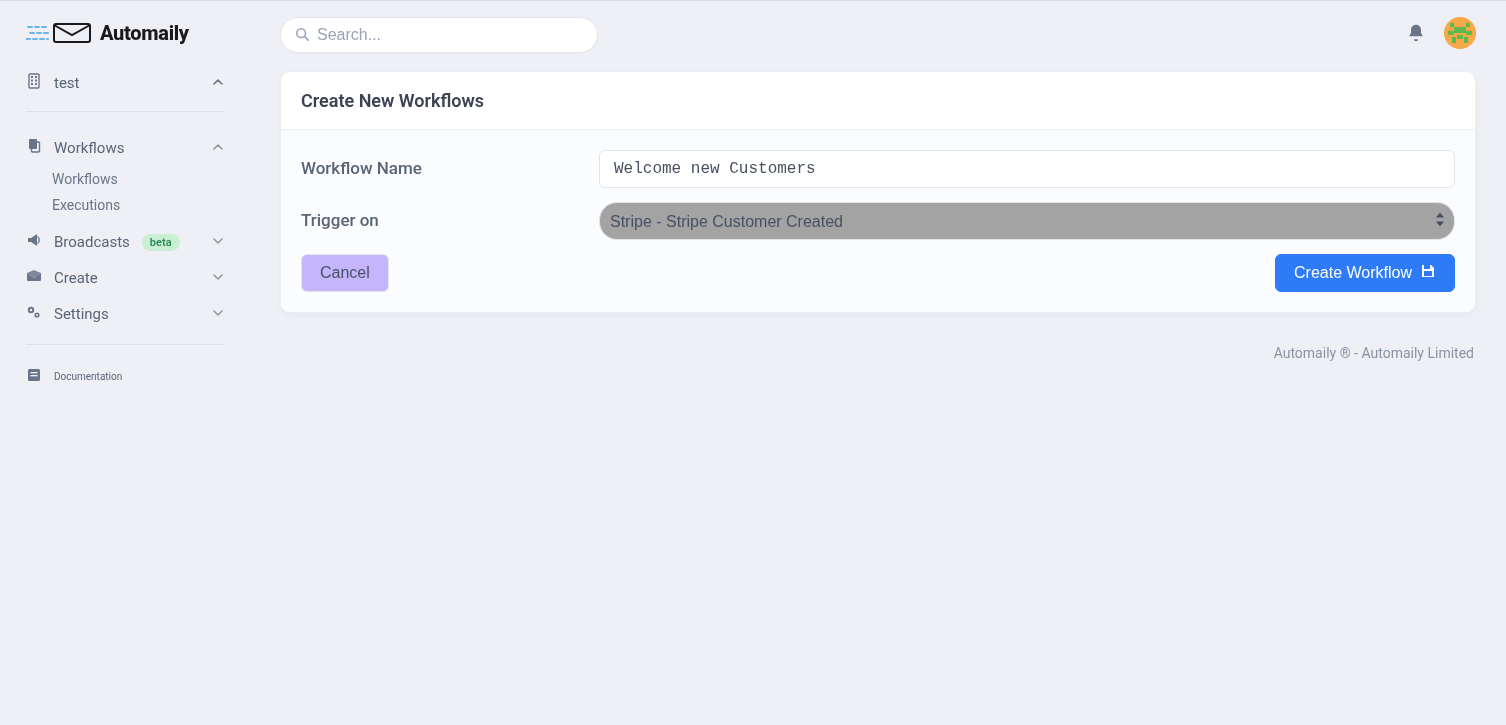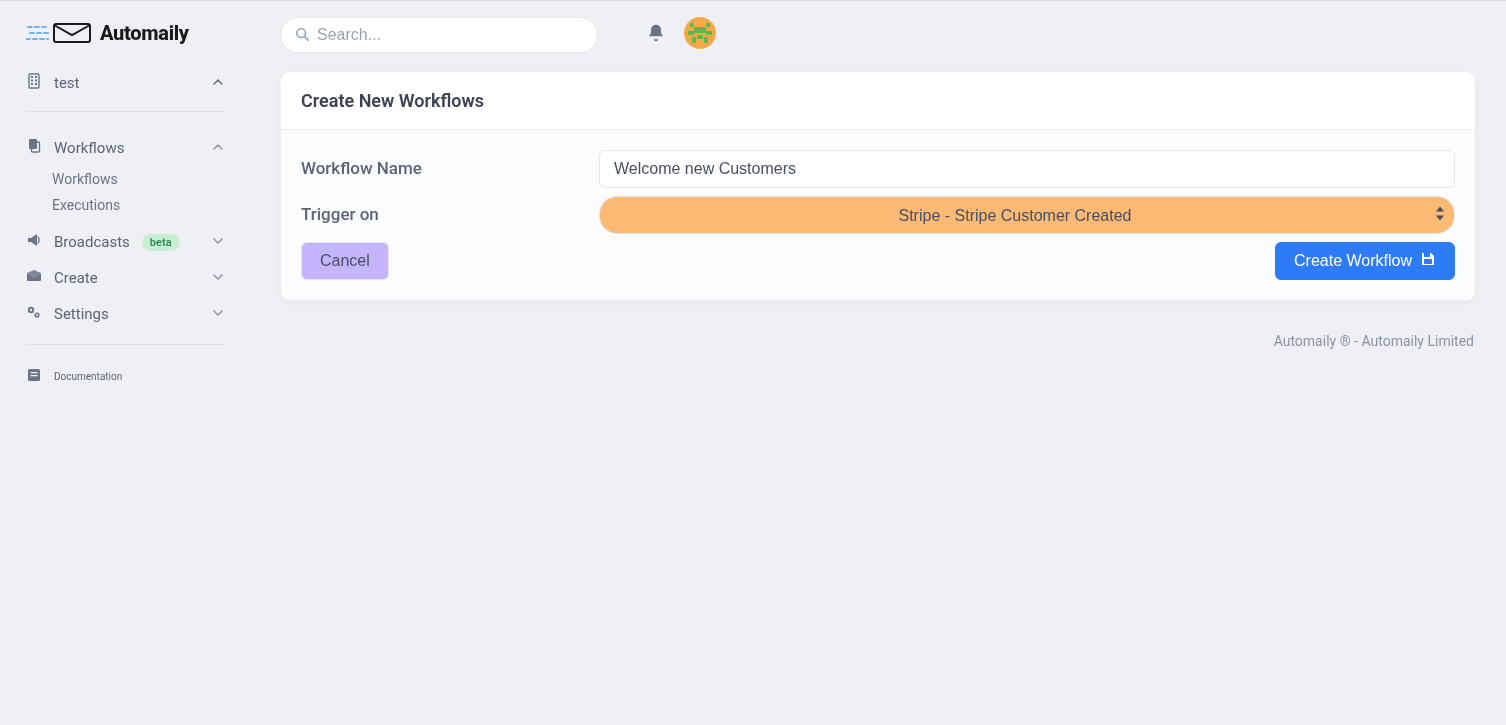--- a/index.html
+++ b/index.html
@@ -25,37 +25,37 @@
     .nav-item.sub { padding-top: 5px; padding-bottom: 5px; }
     .badge-beta { background: #c8efd4; color: #2e8b57; font-size: 11px; padding: 2px 8px; border-radius: 10px; font-weight: 600; }
 
     .spacer-small { height: 6px; }
 
     .doc-divider { height: 1px; background: #dcdfe6; margin: 12px 26px 14px 26px; }
     .doc-link { display: flex; align-items: center; gap: 12px; padding: 8px 26px; font-size: 10px; color: #5a6478; cursor: pointer; }
 
     
     .main { flex: 1; display: flex; flex-direction: column; padding: 16px 30px 0 30px; }
-    .topbar { display: flex; align-items: center; justify-content: flex-start; margin-bottom: 18px; gap: 48px; }
+    .topbar { display: flex; align-items: center; justify-content: space-between; margin-bottom: 18px; gap: 48px; }
     .search-wrap { position: relative; width: 318px; height: 36px; background: #fff; border: 1px solid #e3e6ed; border-radius: 20px; display: flex; align-items: center; padding: 0 14px; box-shadow: 0 1px 2px rgba(0,0,0,0.02); }
     .search-wrap svg { margin-right: 8px; }
     .search-wrap input { border: none; outline: none; flex: 1; font-size: 16px; color: #6b7489; background: transparent; }
     .search-wrap input::placeholder { color: #9aa3b5; }
     .topbar-right { display: flex; align-items: center; gap: 18px; }
 
     
     .card { background: #fff; border-radius: 10px; border: 1px solid #eceef3; box-shadow: 0 2px 6px rgba(20,30,60,0.04); overflow: hidden; }
     .card-header { padding: 18px 20px; font-size: 18px; font-weight: 600; color: #3b4252; border-bottom: 1px solid #eceef3; }
     .card-body { padding: 20px; background: #fbfcfe; }
-    .form-row { display: flex; align-items: flex-start; margin-bottom: 8px; }
+    .form-row { display: flex; align-items: flex-start; margin-bottom: 14px; }
     .form-label { width: 298px; color: #5a6478; font-size: 17px; padding-top: 8px; font-weight: 500; }
     .form-control-wrap { flex: 1; }
-    .text-input { width: 100%; height: 38px; border: 1px solid #e2e5ec; border-radius: 6px; padding: 0 14px; font-size: 16px; color: #475063; background:#fff; }
+    .text-input { width: 100%; height: 38px; border: 1px solid #e2e5ec; border-radius: 6px; padding: 0 14px; font-size: 16px; color: #475063; background:#fff;font-family:Liberation Mono, monospace; }
     .select-wrap { position: relative; width: 100%; }
-    .select-input { width: 100%; height: 38px; border: 1px solid #e2e5ec; border-radius: 18px; padding: 0 34px 0 10px; font-size: 16px; color: #475063; appearance: none; -webkit-appearance:none; background:#fdba74;text-align:center; }
+    .select-input { width: 100%; height: 38px; border: 1px solid #e2e5ec; border-radius: 18px; padding: 0 34px 0 10px; font-size: 16px; color: #475063; appearance: none; -webkit-appearance:none; background:#a3a3a3; }
     .select-caret { position:absolute; right:10px; top:50%; transform: translateY(-50%); pointer-events:none; }
     .checkbox { width: 16px; height: 16px; border-radius: 3px; background: #6b7489; display:inline-flex; align-items:center; justify-content:center; color:#fff; cursor:pointer; }
     .help-text { font-size: 13px; color: #8a92a6; margin-top: 12px; }
     .action-row { display:flex; justify-content: space-between; align-items:center; margin-top: 8px; }
     .btn { height: 38px; padding: 0 18px; border-radius: 6px; font-size: 16px; cursor:pointer; display:inline-flex; align-items:center; gap:8px; }
     .btn-default { background:#c4b5fd; border:1px solid #e2e5ec; color:#475063; }
     .btn-primary { background:#2d7bf6; border:1px solid #2d7bf6; color:#fff; font-weight:500; }
 
     .footer-text { text-align:right; font-size: 14px; color: #8a92a6; margin-top: 32px; padding-right: 2px; }
 

